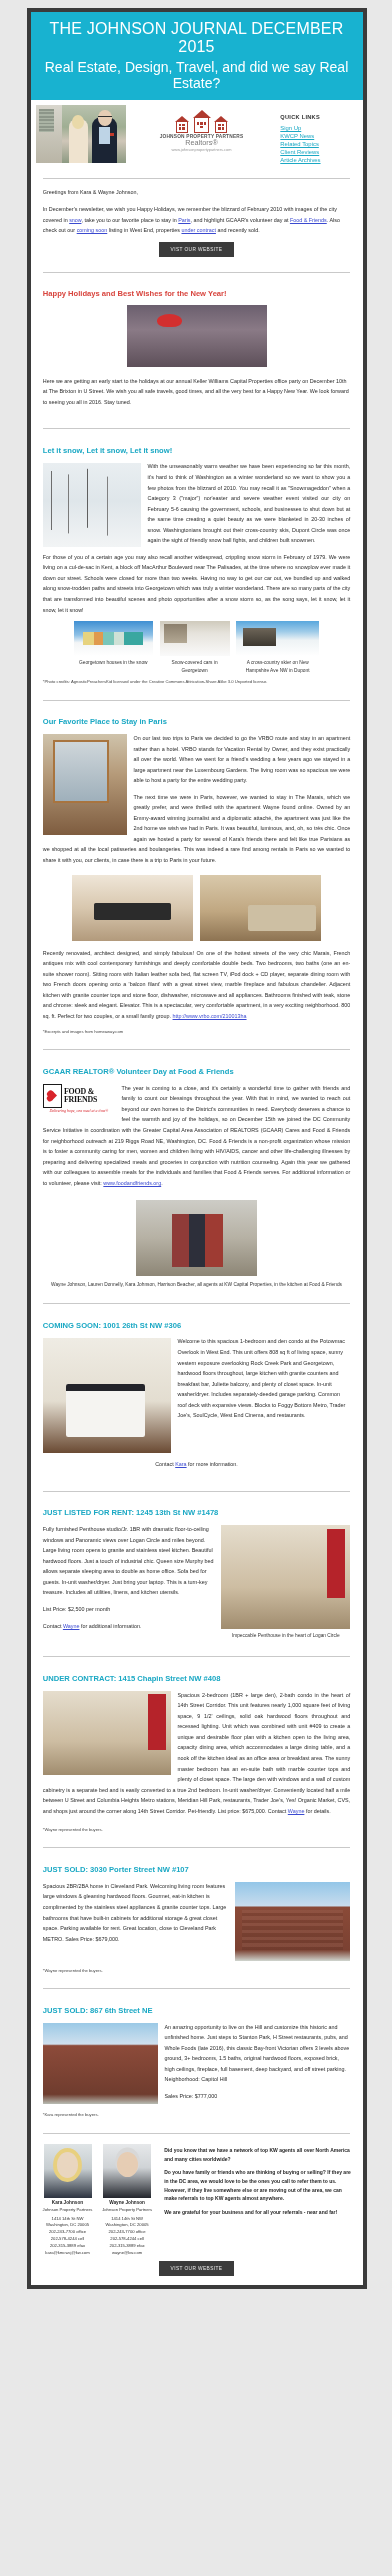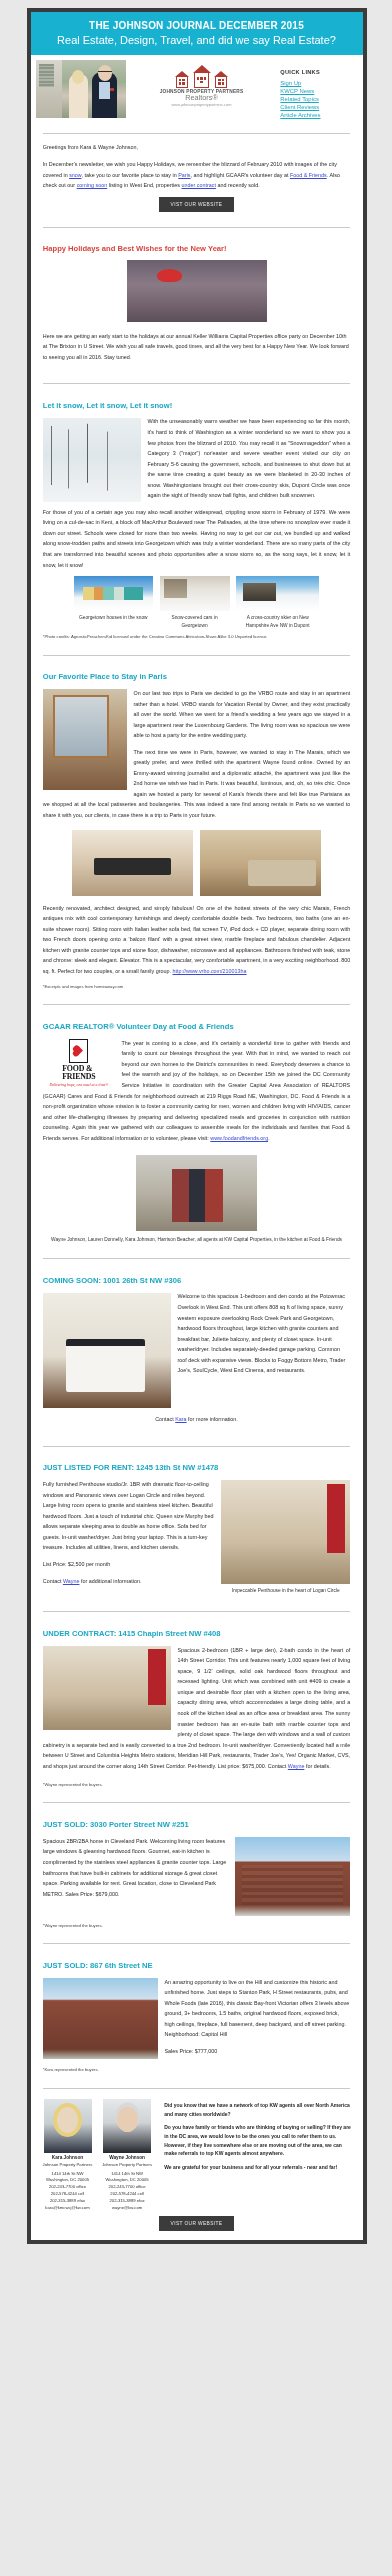--- a/index.html
+++ b/index.html
@@ -19,28 +19,28 @@
     background:#ffffff;
   }
   
   .masthead {
     background:#18B2D0;
     padding:7.9px 10px 9px 10px;
     text-align:center;
   }
   .masthead h1 {
     margin:0 0 3.4px 0;
-    font-size:10px;
-    font-weight:bold;
+    font-size:16px;
+    font-weight:normal;
     letter-spacing:0.2px;
     color:#ffffff;
   }
   .masthead h2 {
     margin:0;
-    font-size:11px;
+    font-size:14px;
     font-weight:normal;
     color:#ffffff;
   }
   
   .hdr {
     display:flex;
     align-items:flex-start;
     padding:4.5px 5.6px 5.6px 5.6px;
   }
   .hdr-photo {
@@ -137,21 +137,21 @@
   .ph-condo{background:linear-gradient(180deg,#efece4 0%,#e3ddd0 55%,#6a4a33 100%);}
   .ph-condo:after{content:"";position:absolute;left:18%;top:40%;width:62%;height:40%;background:#f5f4f1;border-top:7.9px solid #23242a;border-radius:2.2px;}
   .ph-brick{background:linear-gradient(180deg,#93c6e8 0%,#c8dced 30%,#8a4a38 32%,#7b4132 86%,#cfd5cf 100%);}
   .ph-brick:after{content:"";position:absolute;left:6%;top:36%;width:88%;height:50%;background:repeating-linear-gradient(0deg,rgba(0,0,0,.08) 0 3.4px,rgba(255,255,255,.05) 3.4px 6.7px);}
   .ph-rowbrick{background:linear-gradient(180deg,#9bc9e6 0%,#cfe0ee 26%,#8d4b3a 28%,#6f3c2e 88%,#b9bdb4 100%);}
   .ph-party{background:linear-gradient(180deg,#6b5f6e 0%,#8a7a86 40%,#5d4f59 100%);}
   .ph-party:after{content:"";position:absolute;left:22%;top:14%;width:18%;height:22%;background:#d32f2f;border-radius:50% 50% 40% 40%;}
 
   
   .ff-logo{width:72px;}
-  .ff-row{display:flex;align-items:center;gap:2.2px;flex-direction:column;}
+  .ff-row{display:flex;align-items:center;gap:2.2px;}
   .ff-bag{width:19px;height:23.6px;background:#ffffff;border:1.1px solid #1a1a1a;position:relative;}
   .ff-bag .heart{position:absolute;left:5px;top:7.9px;width:6.7px;height:6.2px;background:#d8232a;transform:rotate(-45deg);}
   .ff-bag .heart:before,.ff-bag .heart:after{content:"";position:absolute;width:6.7px;height:6.2px;background:#d8232a;border-radius:50%;}
   .ff-bag .heart:before{left:-3.4px;top:0;}
   .ff-bag .heart:after{left:0;top:-3.4px;}
   .ff-words{font-family:"Liberation Serif",serif;font-weight:bold;font-size:7.9px;line-height:1.04;color:#111;letter-spacing:-0.2px;}
   .ff-tag{font-family:"Liberation Serif",serif;font-style:italic;font-size:3.9px;color:#d8232a;margin-top:1.7px;text-align:center;}
 
   
   .twocol{display:flex;gap:6.7px;align-items:flex-start;}
@@ -397,21 +397,21 @@
       <p class="t just">
         <span>Spacious 2-bedroom (1BR + large den), 2-bath condo in the heart of 14th Street Corridor. This unit features nearly 1,000 square feet of living space, 9 1/2' ceilings, solid oak hardwood floors throughout and recessed lighting. Unit which was combined with unit #409 to create a unique and desirable floor plan with a kitchen open to the living area, capacity dining area, which accommodates a large dining table, and a nook off the kitchen ideal as an office area or breakfast area. The sunny master bedroom has an en-suite bath with marble counter tops and plenty of closet space. The large den with windows and a wall of custom cabinetry is a separate bed and is easily converted to a true 2nd bedroom. In-unit washer/dryer. Conveniently located half a mile between U Street and Columbia Heights Metro stations, Meridian Hill Park, restaurants, Trader Joe's, Yes! Organic Market, CVS, and shops just around the corner along 14th Street Corridor. Pet-friendly. List price: $675,000. Contact </span><a class="ln" href="#">Wayne</a><span> for details.</span>
       </p>
     </div>
     <p class="credit">*Wayne represented the buyers.</p>
   </div>
 
   <div class="rule"></div>
 
   <div class="body-pad">
-    <h3 class="sec teal">JUST SOLD: 3030 Porter Street NW #251</h3>
+    <h3 class="sec teal">JUST SOLD: 3030 Porter Street NW #107</h3>
     <div class="clearfix">
       <div class="imgbox ph-brick flowimg right" style="width:115px;height:79px;"></div>
       <p class="t">Spacious 2BR/2BA home in Cleveland Park. Welcoming living room features large windows &amp; gleaming hardwood floors. Gourmet, eat-in kitchen is complimented by the stainless steel appliances &amp; granite counter tops. Large bathrooms that have built-in cabinets for additional storage &amp; great closet space. Parking available for rent. Great location, close to Cleveland Park METRO. Sales Price: $679,000.</p>
     </div>
     <p class="credit">*Wayne represented the buyers.</p>
   </div>
 
   <div class="rule"></div>
 
   <div class="body-pad">

